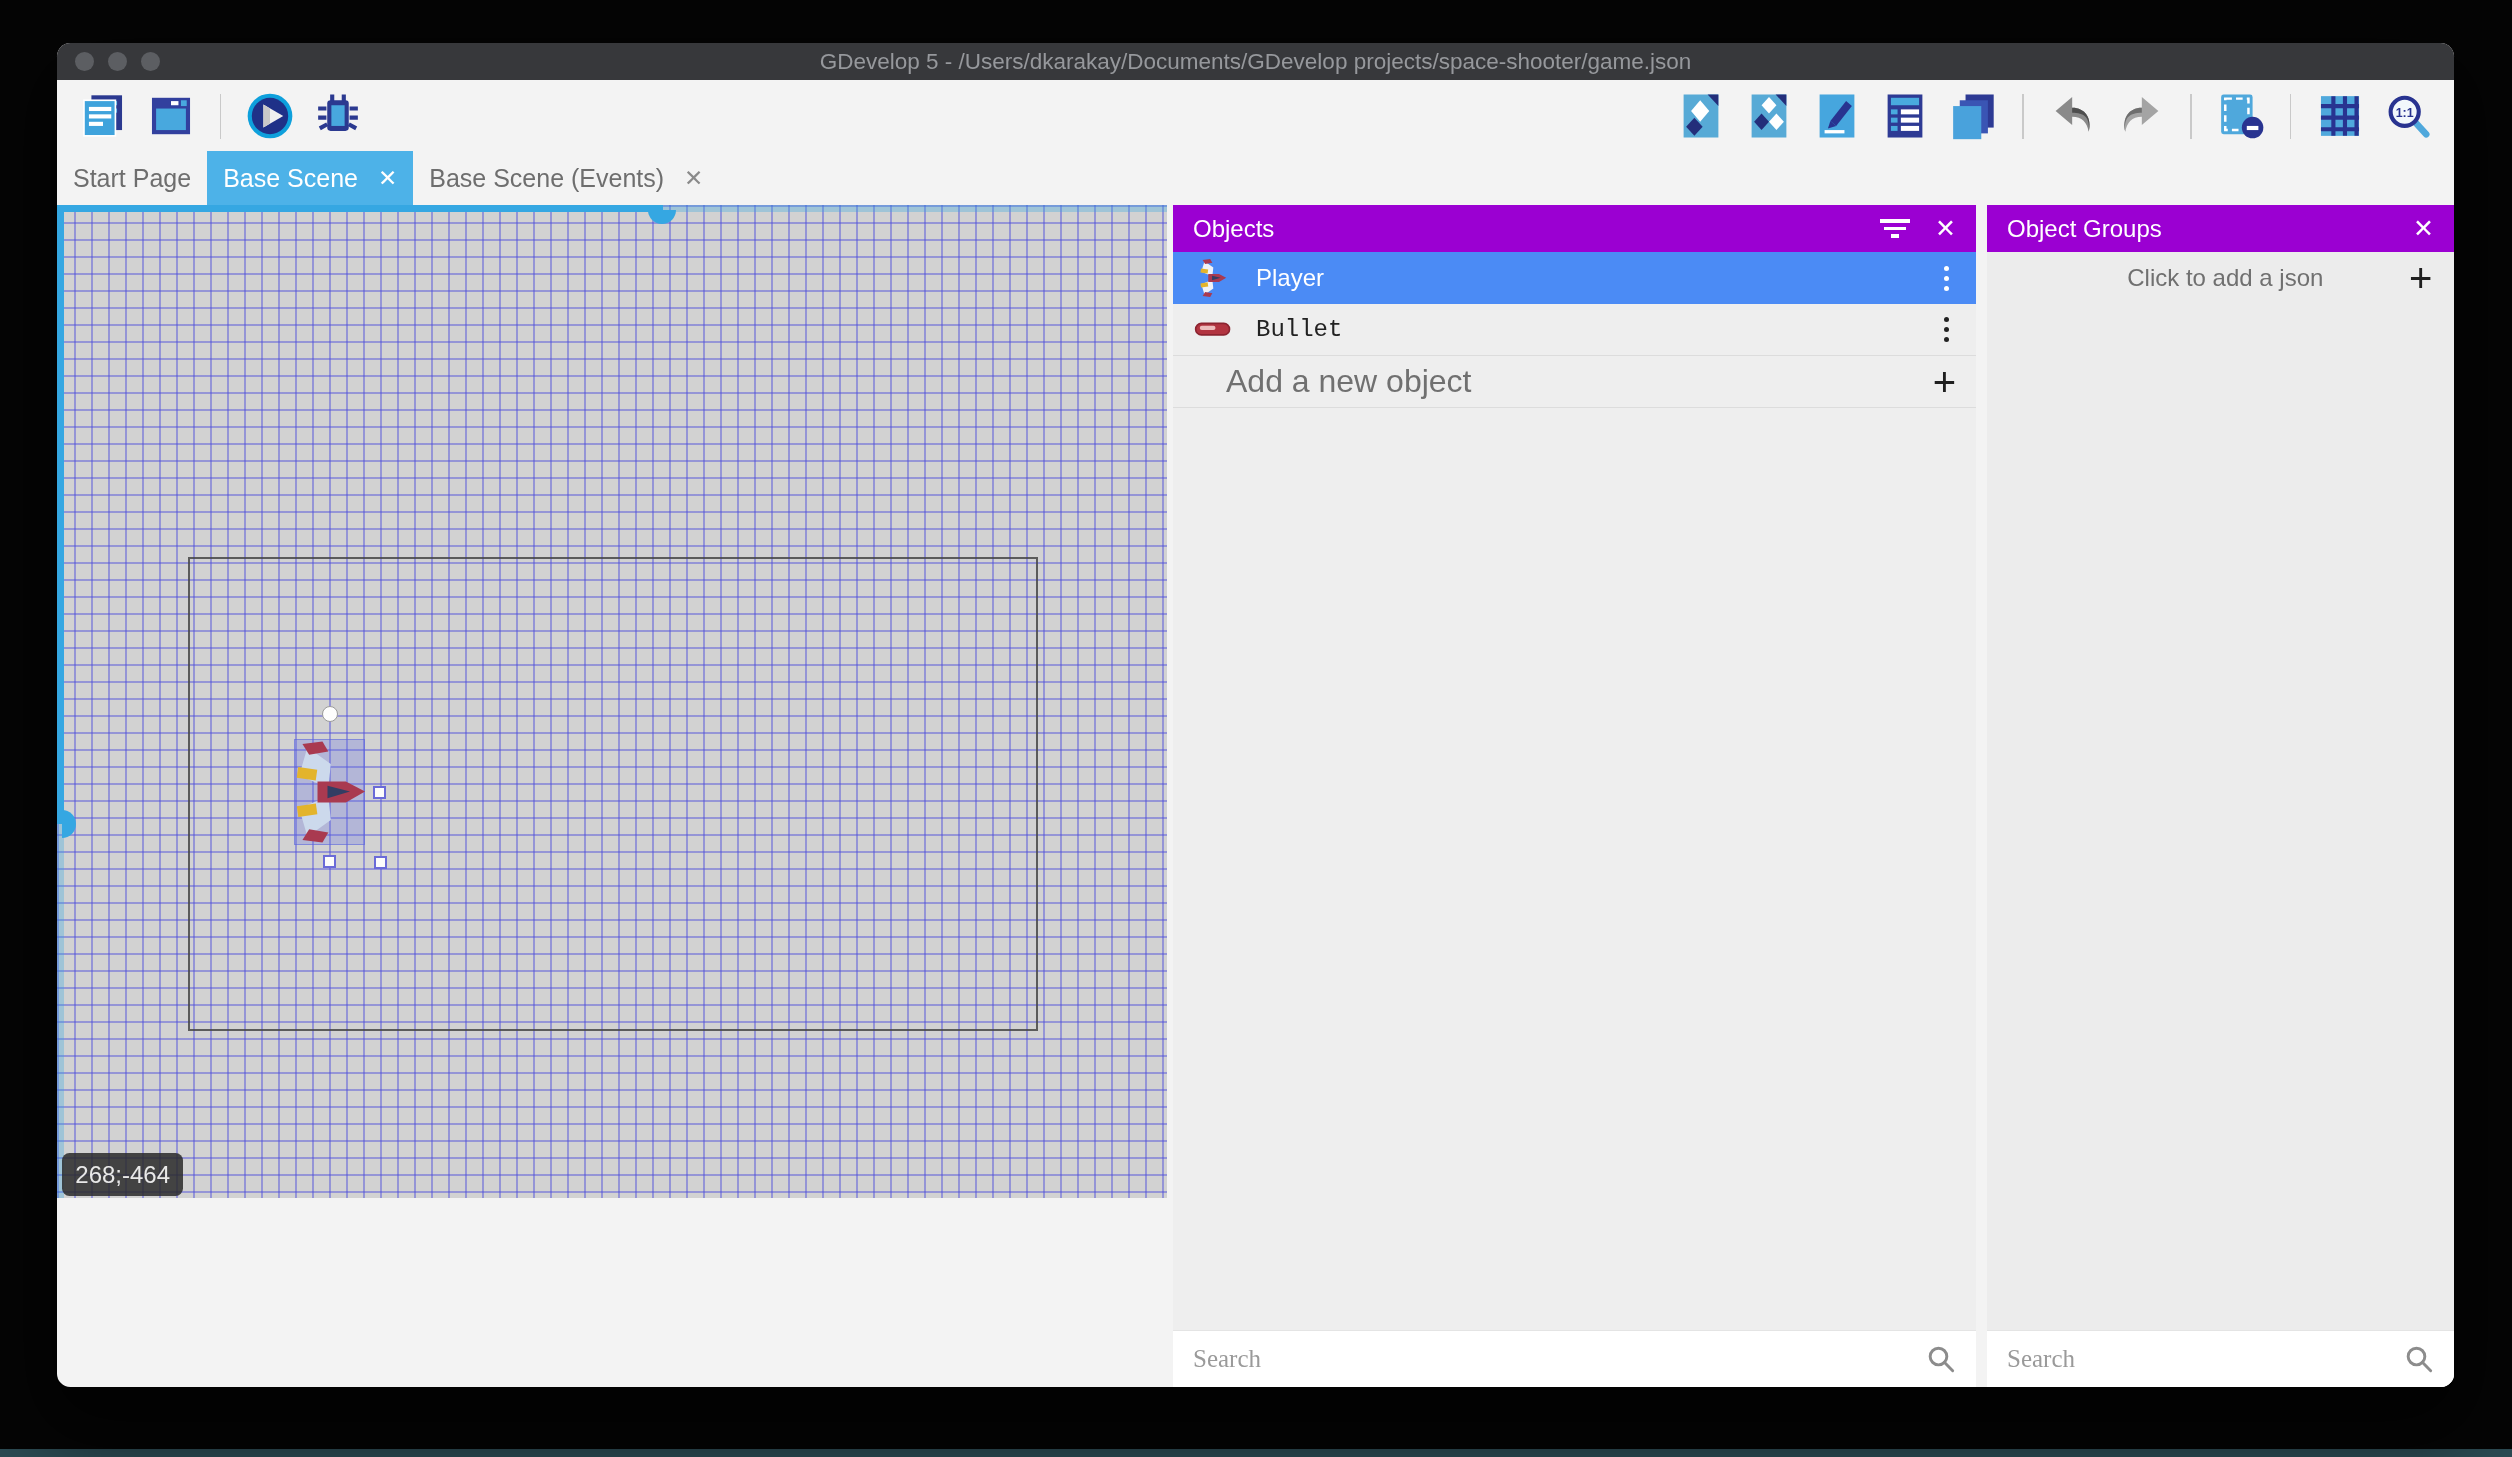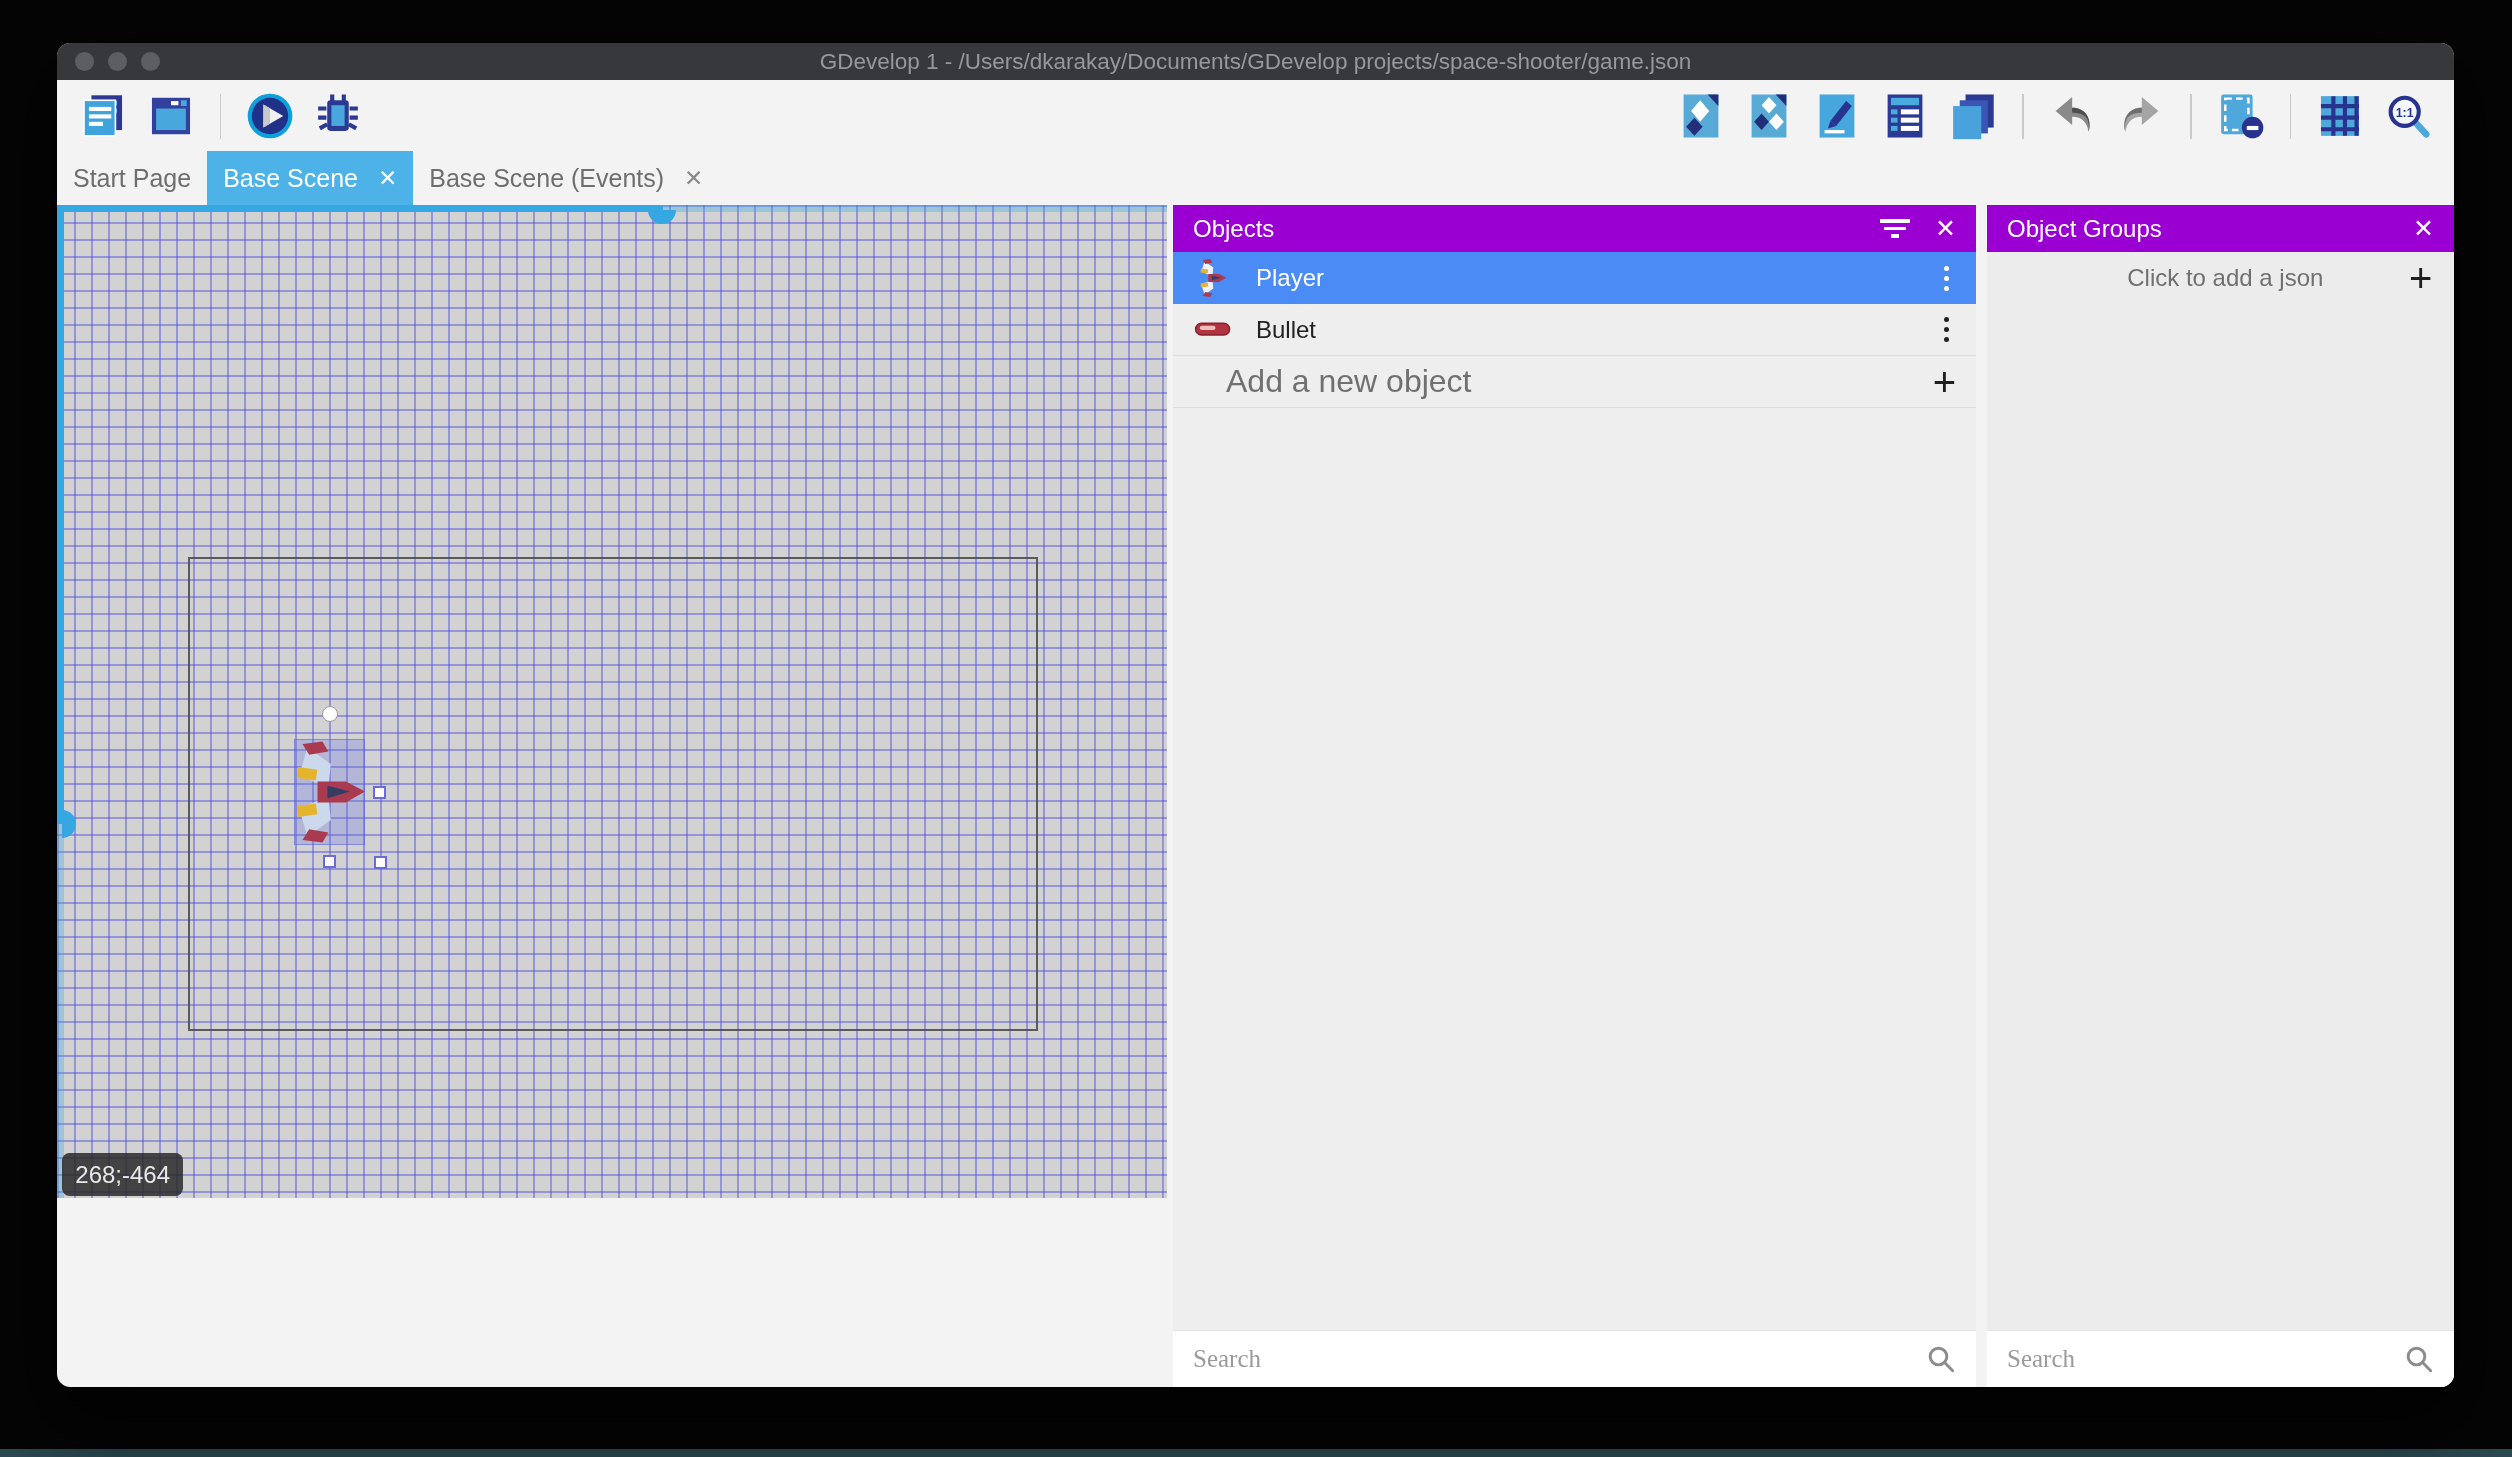--- a/index.html
+++ b/index.html
@@ -77,21 +77,21 @@
   .filter-icon { display:flex; flex-direction:column; align-items:center; gap:4.2px; }
   .filter-icon i { display:block; height:3.3px; background:#ffffff; }
   .filter-icon i:nth-child(1){ width:30px; } .filter-icon i:nth-child(2){ width:21.7px; }
   .filter-icon i:nth-child(3){ width:8.3px; }
   .panel-close { color:#ffffff; font-size:25px; line-height:1; }
 
   .obj-row { height:52px; display:flex; align-items:center; padding:0 20px; gap:23px; }
   .obj-row.selected { background:#4b8bf5; color:#ffffff; }
   .obj-row .thumb { width:40px; height:40px; display:flex; align-items:center; justify-content:center; }
   .obj-row .obj-label { flex:1; font-size:24px; }
-  .obj-row:not(.selected) { color:#222222; border-bottom:0.8px solid #dcdcdc; }
+  .obj-row:not(.selected) { color:#222222; border-bottom:0.8px solid #dcdcdc;font-family:Liberation Mono, monospace; }
   .kebab { display:flex; flex-direction:column; gap:5px; padding:0 6.7px; }
   .kebab i { width:5px; height:5px; border-radius:50%; display:block; }
   .kebab.light i { background:#ffffff; } .kebab.dark i { background:#222222; }
 
   .add-row { height:52px; display:flex; align-items:center; padding:0 20px;
              border-bottom:0.8px solid #dcdcdc; }
   .add-row .add-label { flex:1; font-size:32px; color:#707070; padding-left:33px; }
   .plus { font-size:40px; font-weight:300; color:#1f1f1f; line-height:0.8; }
 
   .empty-row { height:52px; display:flex; align-items:center; padding:0 21.7px; }
@@ -109,21 +109,21 @@
 <div class="desktop-strip"></div>
 
 <div class="window">
 
   <div class="titlebar">
     <div class="traffic">
       <i></i>
       <i></i>
       <i></i>
     </div>
-    <div class="win-title">GDevelop 1 - /Users/dkarakay/Documents/GDevelop projects/space-shooter/game.json</div>
+    <div class="win-title">GDevelop 5 - /Users/dkarakay/Documents/GDevelop projects/space-shooter/game.json</div>
   </div>
 
   <div class="toolbar">
     <div class="tb-group">
       <span class="tb-icon">
         <svg width="48" height="48" viewBox="0 0 58 58">
           <rect x="15" y="4" width="37" height="42" fill="#2b3990"></rect>
           <rect x="20" y="11" width="26" height="5" fill="#57b6e8"></rect>
           <rect x="20" y="20" width="26" height="5" fill="#57b6e8"></rect>
           <rect x="6" y="10" width="38" height="43" fill="#3fa3dc" stroke="#ffffff" stroke-width="2"></rect>

